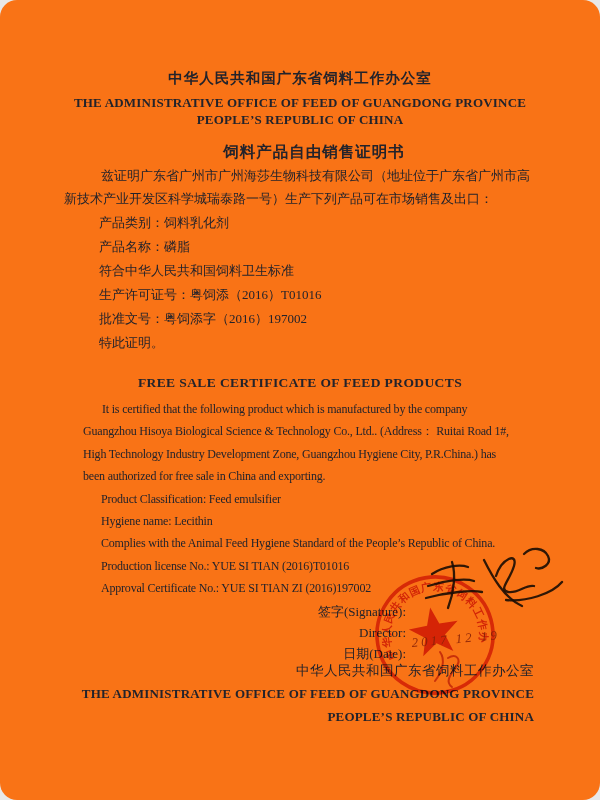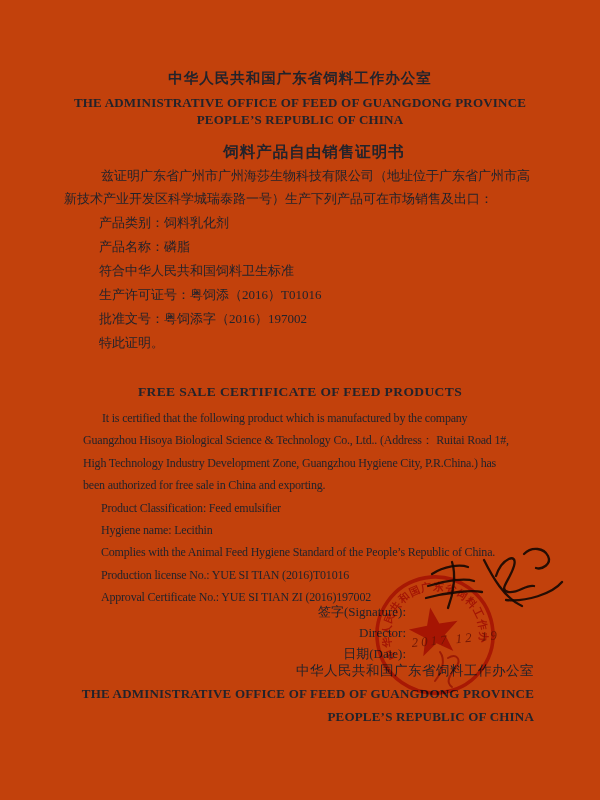--- a/index.html
+++ b/index.html
@@ -1,33 +1,34 @@
 <!DOCTYPE html>
 <html><head>
 <meta charset="utf-8">
 <style>
   html,body{margin:0;padding:0;background:#e8e8e8;}
   .page{
     position:relative;width:600px;height:800px;margin:0 auto;
-    background:#c2410c;overflow:hidden;
+    background:#f97316;overflow:hidden;
     font-family:"Liberation Serif","DejaVu Serif",serif;
     color:#23232b;
+    border-radius:17px;
   }
   
   .header{text-align:center;padding-top:68px;}
   .org-zh{font-size:14.5px;font-weight:700;letter-spacing:1px;line-height:20px;}
   .org-en{font-size:13px;font-weight:700;line-height:17px;margin-top:6px;letter-spacing:.2px;}
   
   .cert-title-zh{text-align:center;font-size:15.5px;font-weight:700;letter-spacing:1px;line-height:20px;margin-top:14px;padding-left:28px;}
   .zh-para{margin:3px 40px 0 64px;font-size:13px;line-height:22.5px;white-space:nowrap;}
   .zh-para .line-indent{padding-left:37px;}
   .zh-items{margin:1px 0 0 99px;font-size:13px;}
   .zh-items .zh-item{line-height:24px;white-space:nowrap;}
   
-  .en-title{text-align:center;font-size:13.5px;font-weight:700;letter-spacing:.4px;line-height:18px;margin-top:28px;}
+  .en-title{text-align:center;font-size:13.5px;font-weight:700;letter-spacing:.4px;line-height:18px;margin-top:19px;}
   .en-para{margin:6px 20px 0 83px;font-size:12px;letter-spacing:-0.2px;line-height:22.4px;white-space:nowrap;}
   .en-para .line-indent{padding-left:19px;}
   .en-items{margin:0 16px 0 101px;font-size:12px;letter-spacing:-0.2px;}
   .en-items .en-item{line-height:22.3px;white-space:nowrap;}
   
   .sig-block{position:absolute;top:601px;right:194px;text-align:right;font-size:13px;line-height:21px;}
   
   .footer{position:absolute;top:659px;right:66px;text-align:right;}
   .footer-zh{font-size:13.5px;line-height:23px;letter-spacing:.5px;}
   .footer-en{font-size:13px;font-weight:700;line-height:23px;letter-spacing:.2px;}

